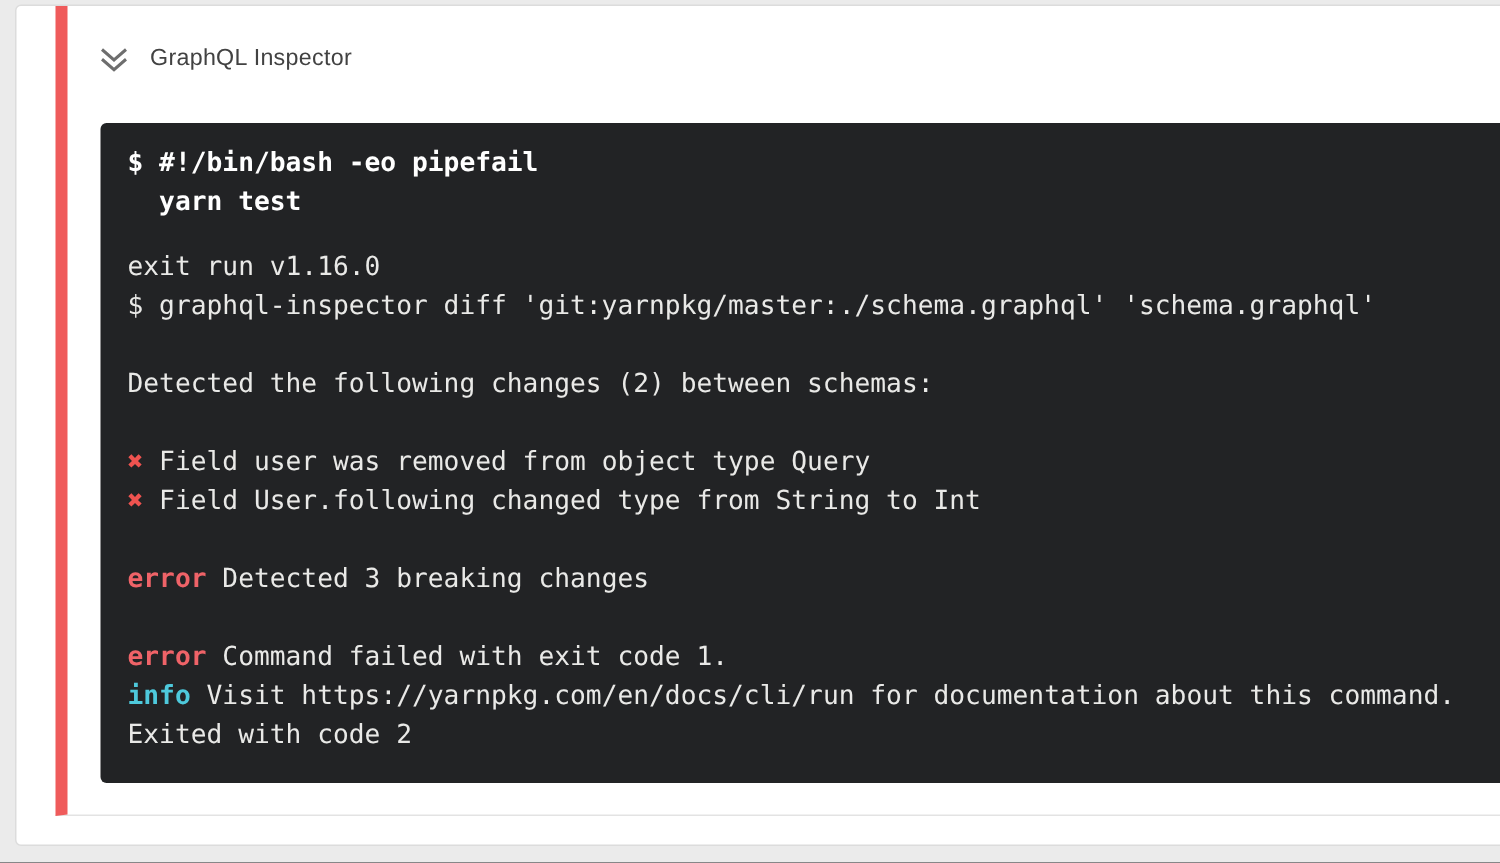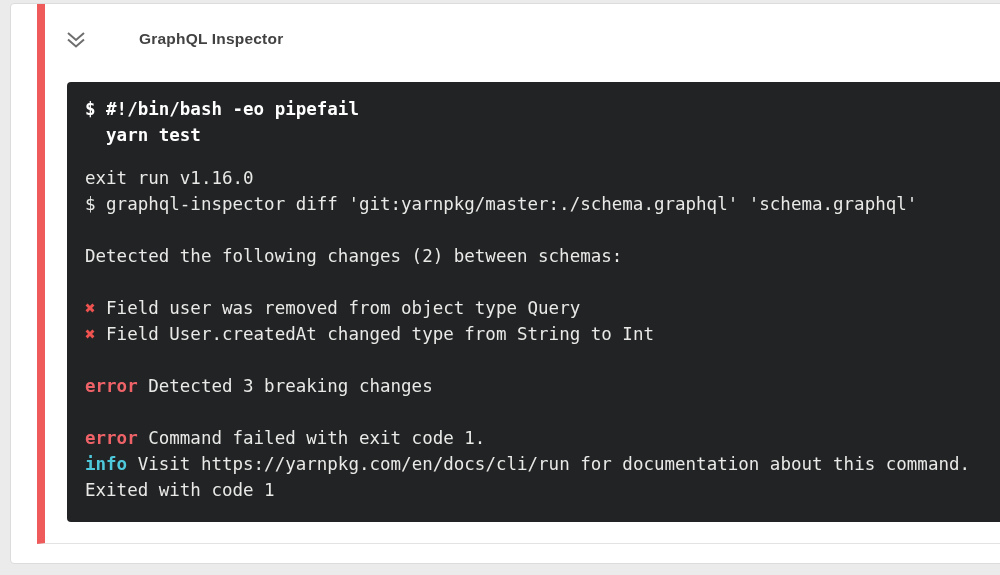--- a/index.html
+++ b/index.html
@@ -24,22 +24,22 @@
     display: flex; align-items: flex-start; gap: 13px;
     height: 78px; box-sizing: border-box;
     padding: 25px 0 0 20px; cursor: pointer;
   }
   .collapse-icon { display: inline-flex; width: 22px; height: 20px; }
   .collapse-icon svg path {
     stroke: var(--icon-color, #6e6e6e);
     stroke-width: 2; fill: none;
   }
   .step-title {
-    font-weight: bold; font-size: 15.5px; line-height: 20px;
-    color: var(--title-text, #424242); letter-spacing: 0.2px; margin-left: 39px;
+    font-weight: normal; font-size: 15.5px; line-height: 20px;
+    color: var(--title-text, #424242); letter-spacing: 0.2px;
   }
   .terminal {
     margin-left: 22px; height: 440px; box-sizing: border-box;
     background: var(--terminal-background, #222325);
     border-radius: 4px 0 0 4px;
     padding: 14px 18px 16px 18px; overflow: hidden;
     font-family: "DejaVu Sans Mono", monospace;
     font-size: 17.5px; line-height: 26px;
     color: var(--terminal-text, #e9e9e7);
   }
@@ -68,23 +68,23 @@
     </div>
     <div class="terminal">
       <pre class="cmd-block" id="cmd-block"><div class="t-line">$ #!/bin/bash -eo pipefail</div><div class="t-line">  yarn test</div></pre>
       <div class="out-block" id="out-block">
           <div class="t-line"><span>exit run v1.16.0</span></div>
           <div class="t-line"><span>$ graphql-inspector diff 'git:yarnpkg/master:./schema.graphql' 'schema.graphql'</span></div>
           <div class="t-line"> </div>
           <div class="t-line"><span>Detected the following changes (2) between schemas:</span></div>
           <div class="t-line"> </div>
           <div class="t-line"><span class="seg-cross">✖</span><span> Field user was removed from object type Query</span></div>
-          <div class="t-line"><span class="seg-cross">✖</span><span> Field User.createdAt changed type from String to Int</span></div>
+          <div class="t-line"><span class="seg-cross">✖</span><span> Field User.following changed type from String to Int</span></div>
           <div class="t-line"> </div>
           <div class="t-line"><span class="seg-error">error</span><span> Detected 3 breaking changes</span></div>
           <div class="t-line"> </div>
           <div class="t-line"><span class="seg-error">error</span><span> Command failed with exit code 1.</span></div>
           <div class="t-line"><span class="seg-info">info</span><span> Visit https://yarnpkg.com/en/docs/cli/run for documentation about this command.</span></div>
-          <div class="t-line"><span>Exited with code 1</span></div>
+          <div class="t-line"><span>Exited with code 2</span></div>
         </div>
     </div>
   </div>
 </div>
 
 </body></html>

